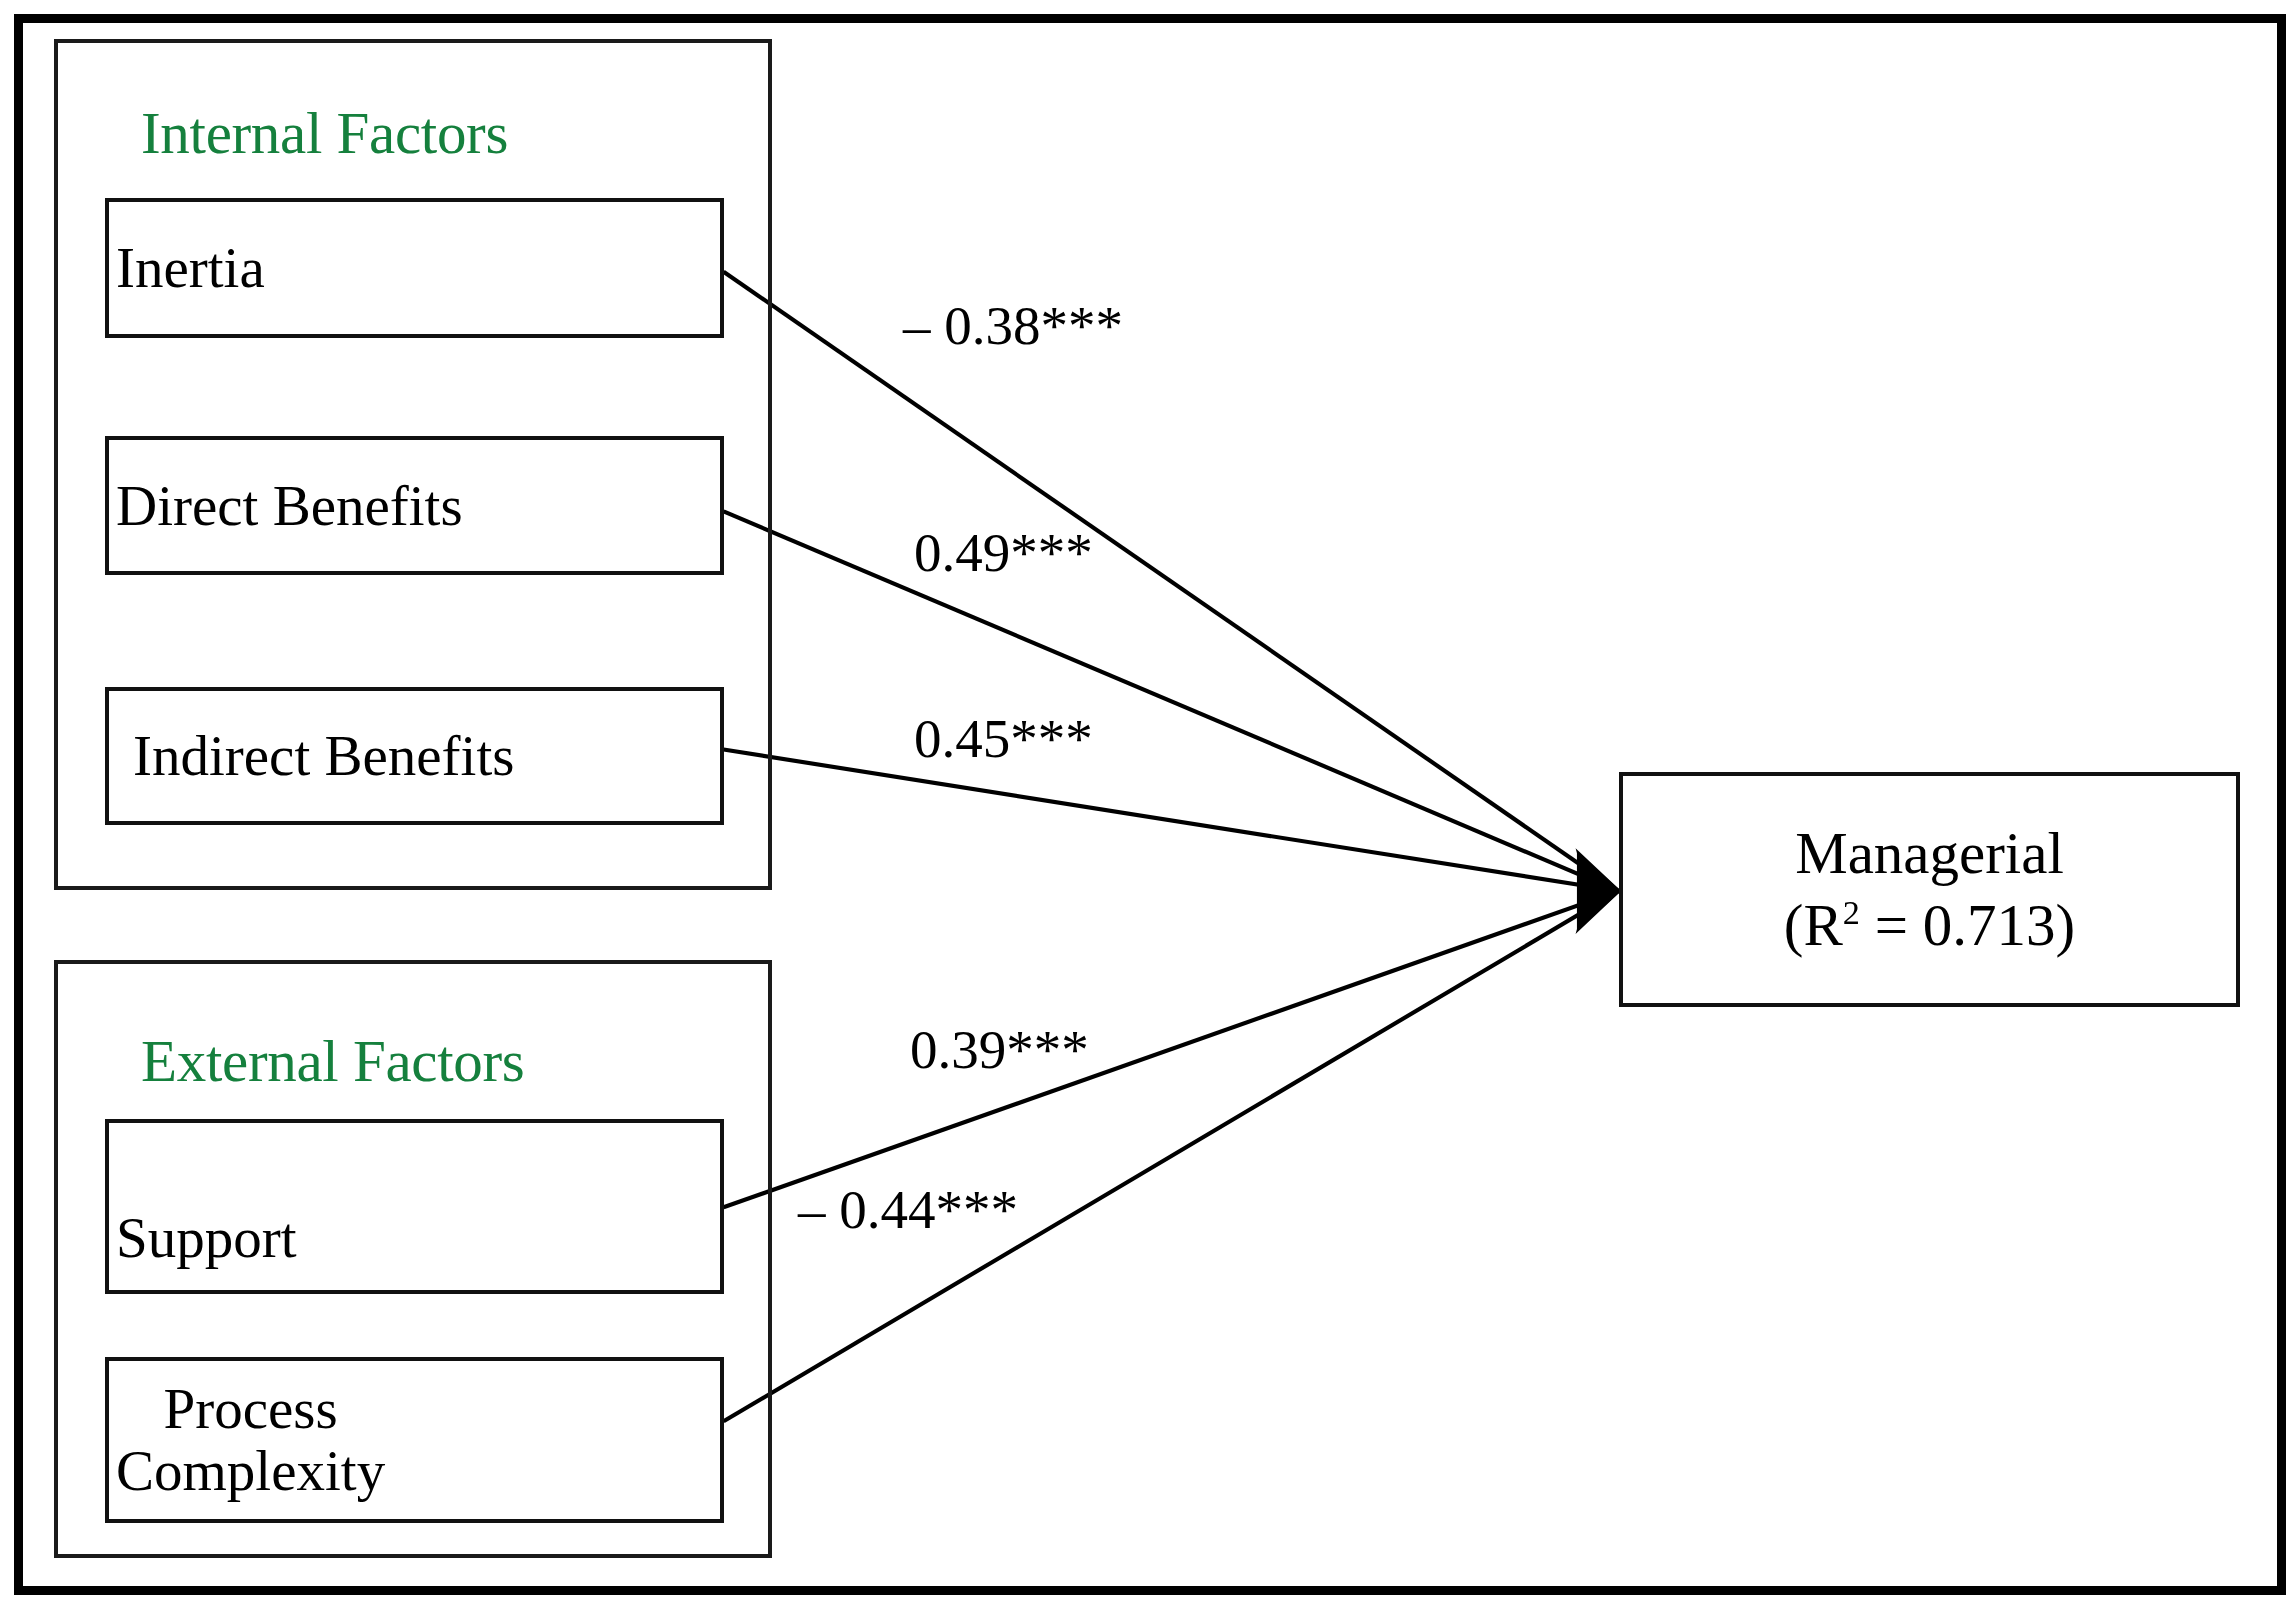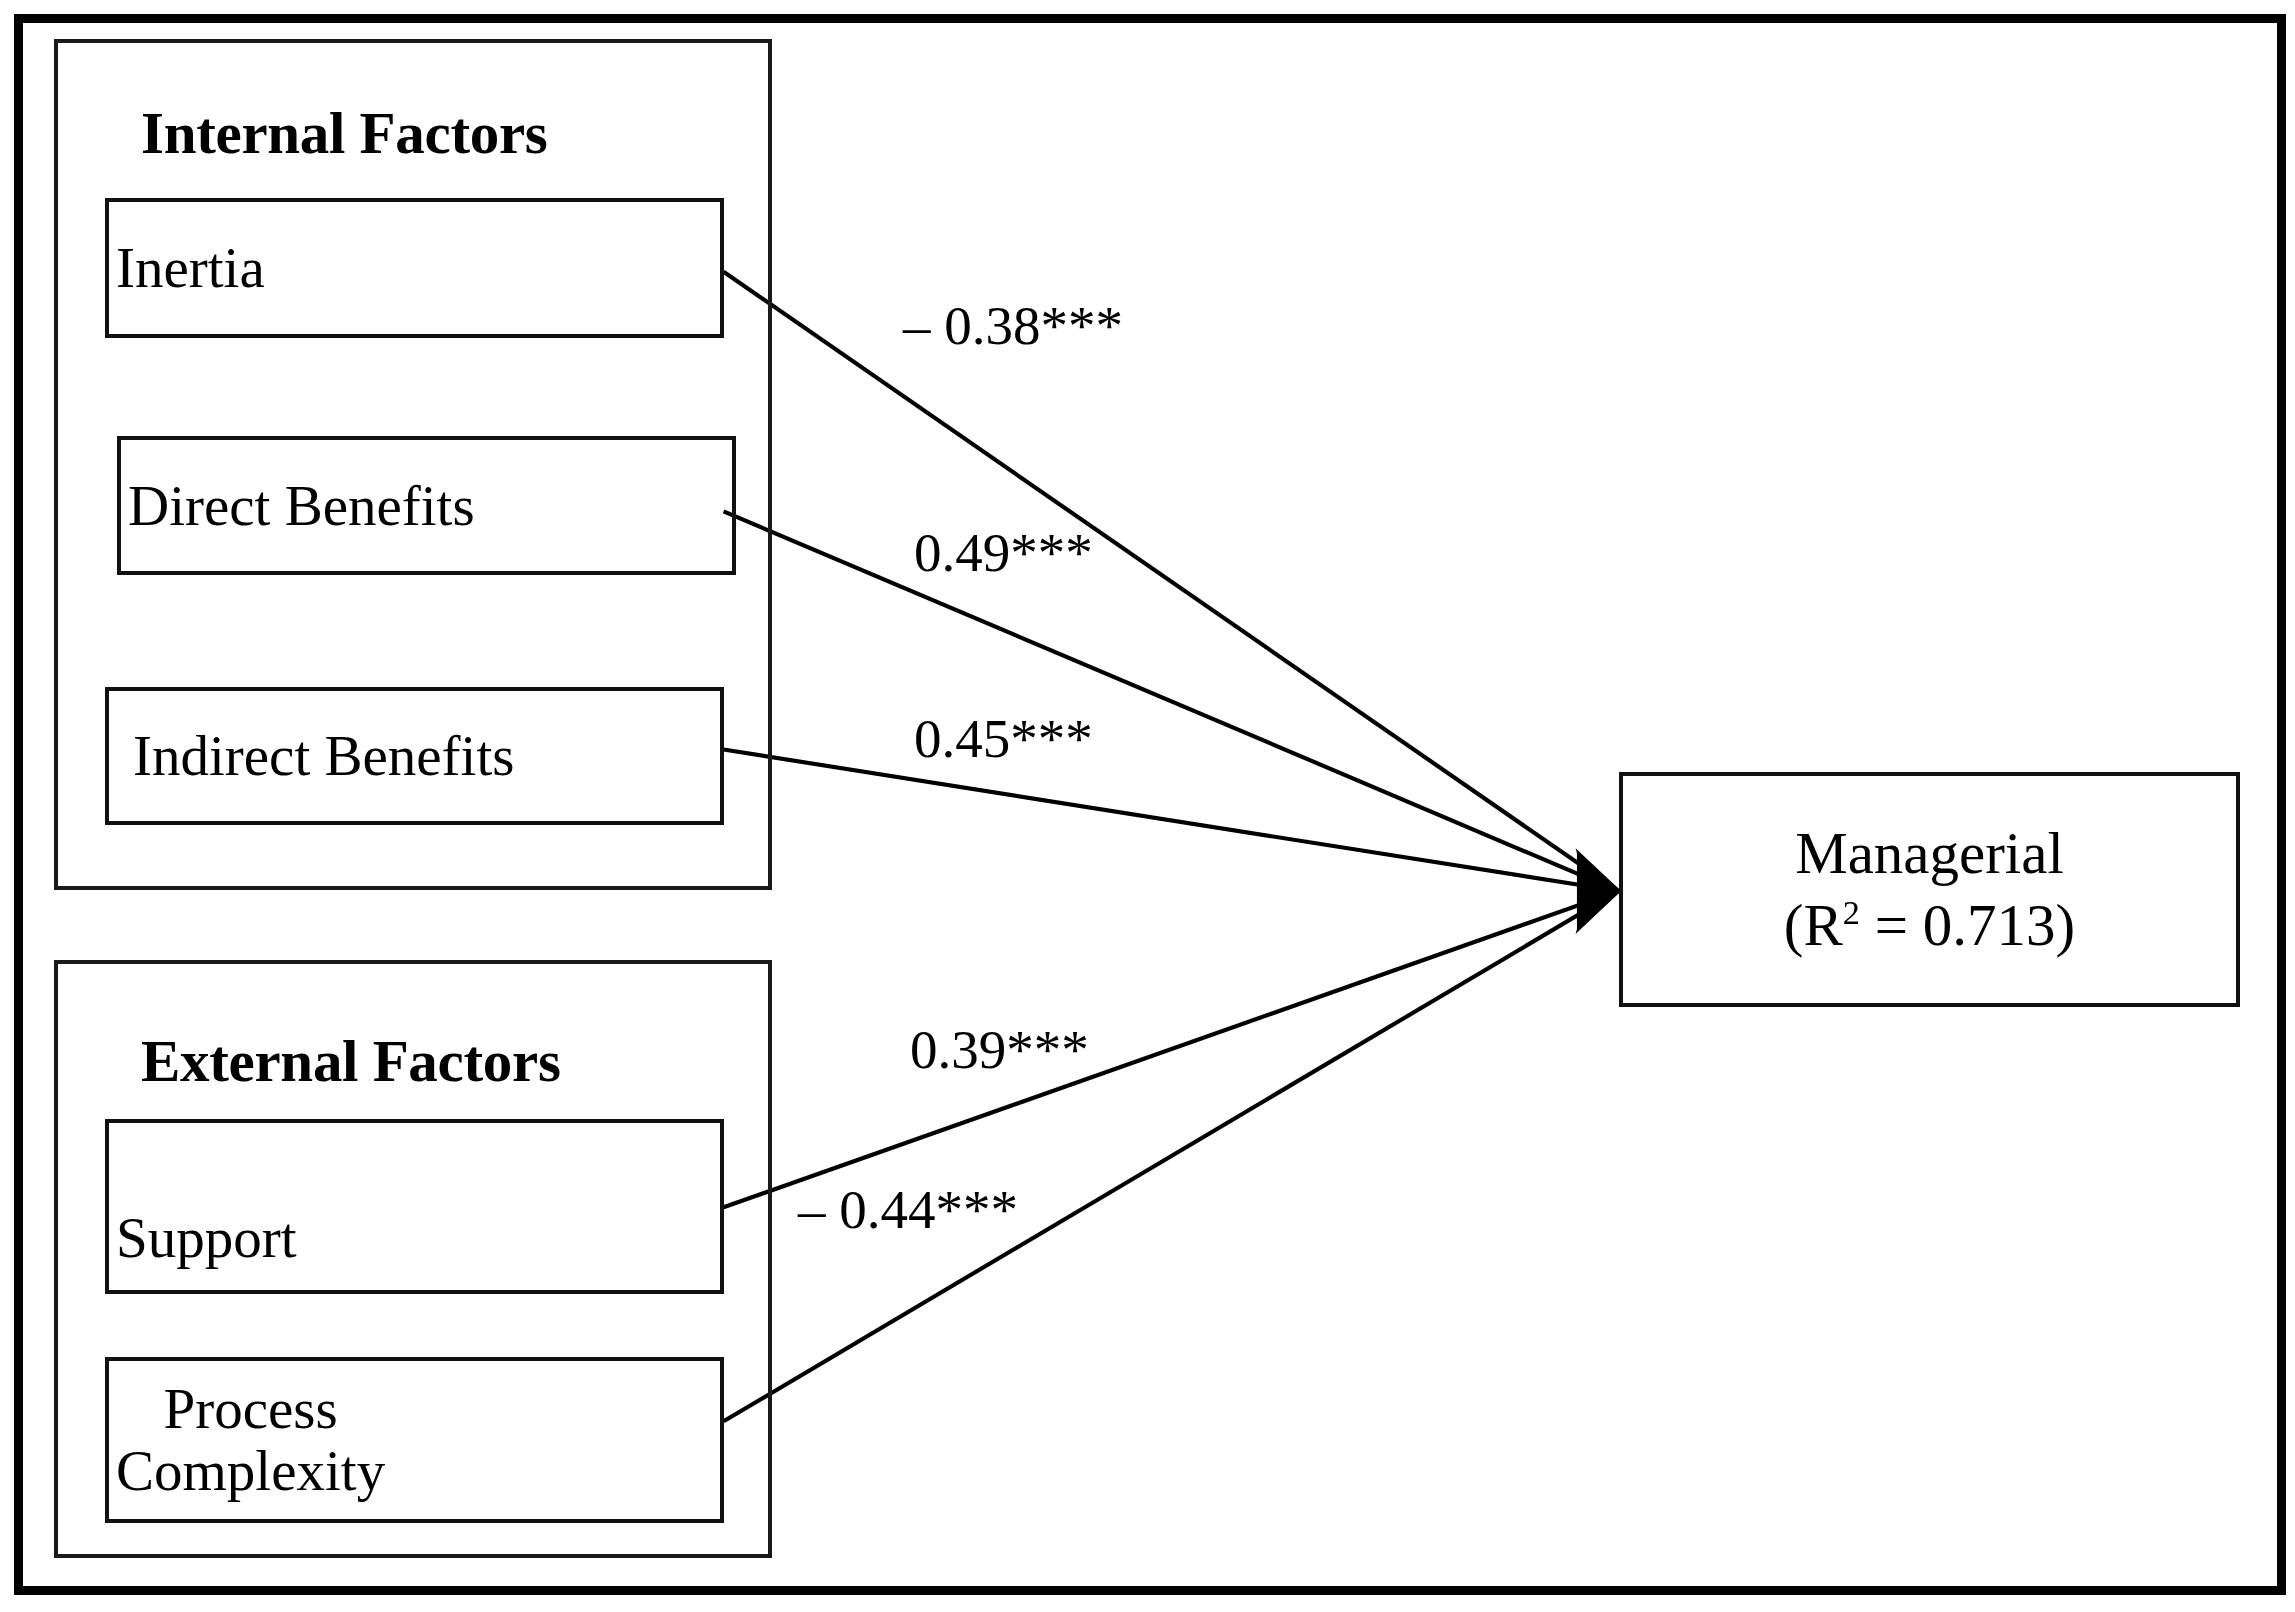--- a/index.html
+++ b/index.html
@@ -37,24 +37,24 @@
     border: 4.1px solid #1a1a1a;
     box-sizing: border-box;
     background: transparent;
   }
   #group-internal { left: 54px;  top: 39px;   width: 718px; height: 851px; }
   #group-external { left: 54px;  top: 960px; width: 718px; height: 598px;  }
 
   .group-title {
     position: absolute;
     left: 83px;
-    font-weight: bold;
+    font-weight: normal;
     font-size: 59px;
     line-height: 1;
-    color: #000000;
+    color: #15803d;
     white-space: nowrap;
     letter-spacing: -0.3px;
   }
   #group-internal .group-title { top: 61px; }
   #group-external .group-title { top: 68px; }
 
   
   .construct-box {
     position: absolute;
     border: 4.1px solid #111111;
@@ -62,21 +62,21 @@
     background: transparent;
     display: flex;
     align-items: center;
     text-align: center;
     color: #000000;
     font-size: 57px;
     line-height: 1.08;
     padding: 0 7px;
   }
   #box-inertia             { left: 105px; top: 198px;  width: 619px; height: 140px; }
-  #box-direct-benefits     { left: 105px; top: 436px;  width: 619px; height: 139px; margin-left: 12px; }
+  #box-direct-benefits     { left: 105px; top: 436px;  width: 619px; height: 139px; }
   #box-indirect-benefits   { left: 105px; top: 687px;  width: 619px; height: 138px; padding-left: 24px; }
   #box-managerial-support  { left: 105px; top: 1119px; width: 619px; height: 175px; }
   #box-process-complexity  { left: 105px; top: 1357px; width: 619px; height: 166px; }
 
   
   #box-intention {
     position: absolute;
     left: 1619px;
     top: 772px;
     width: 621px;

